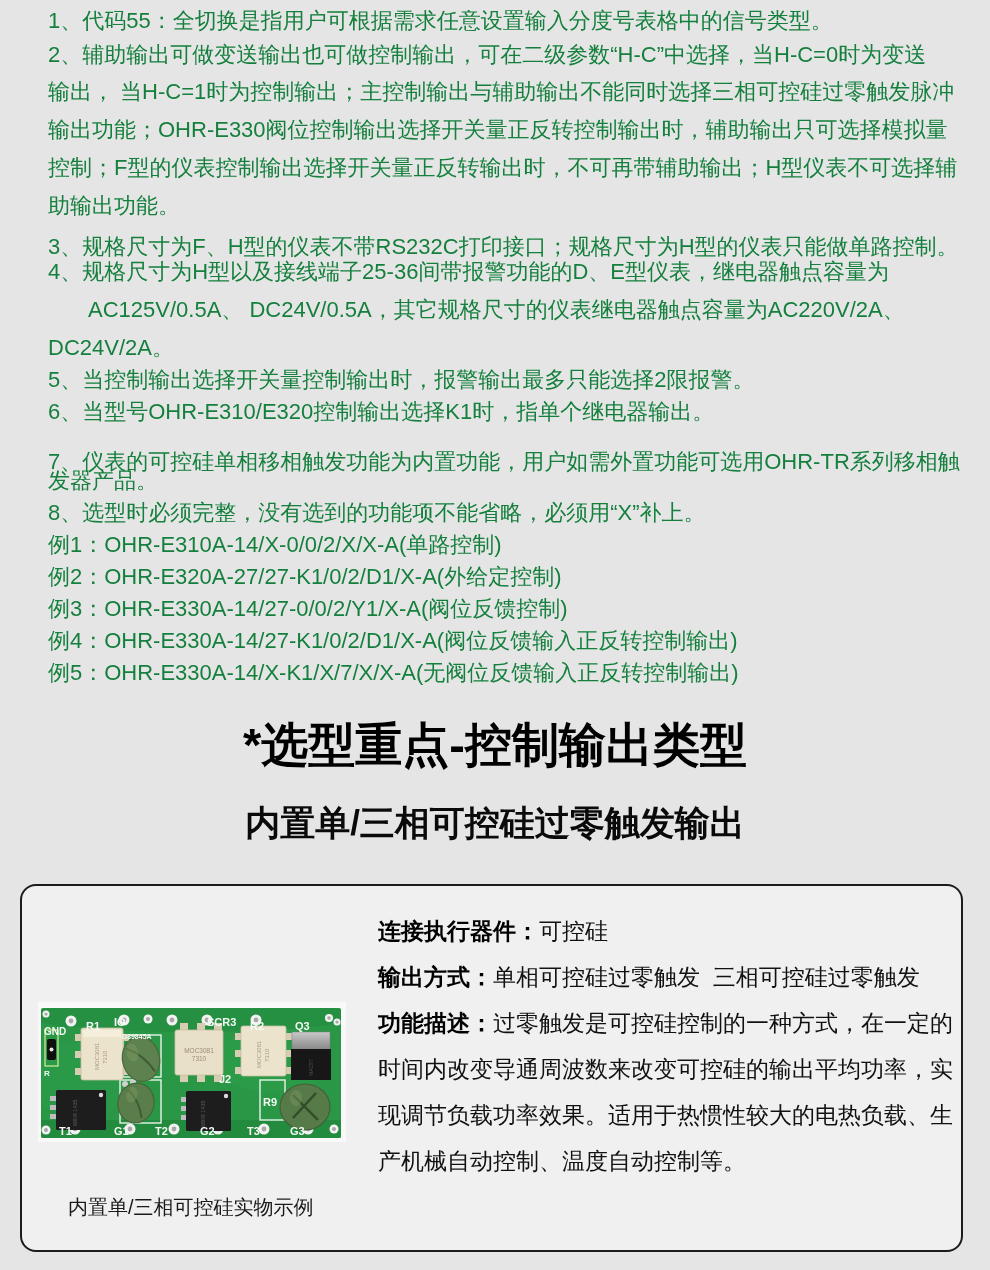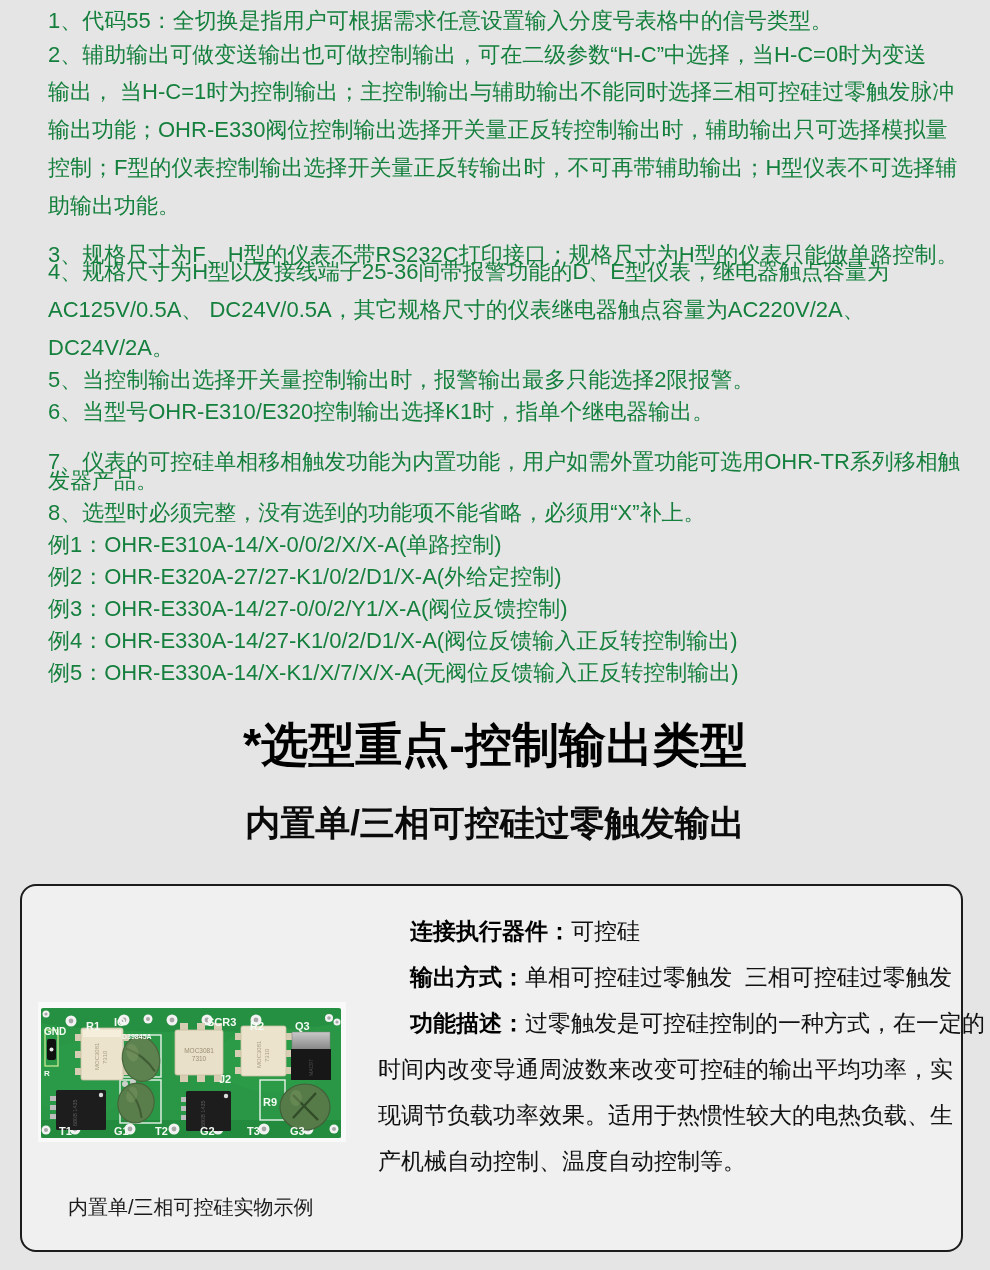--- a/index.html
+++ b/index.html
@@ -10,40 +10,40 @@
              white-space:nowrap;color:#15803d;font-weight:400;}
   .heading{position:absolute;top:714px;left:0;width:990px;margin:0;text-align:center;
            font-size:47px;font-weight:900;color:#000;letter-spacing:0px;}
   .subheading{position:absolute;top:800px;left:0;width:990px;margin:0;text-align:center;
            font-size:35px;font-weight:700;color:#0a0a0a;}
   .panel{position:absolute;left:20px;top:884px;width:939px;height:364px;
          background:#f1f0f1;border:2px solid #1c1c1c;border-radius:16px;}
   .photo{position:absolute;left:38px;top:1002px;width:308px;height:140px;background:#f9f9f9;}
   .photo svg{position:absolute;left:3px;top:6px;}
   .spec{position:absolute;left:378px;font-size:23px;line-height:46px;white-space:pre;color:#111;}
-  .spec b{font-weight:bold;color:#000;margin-left:32px;}
+  .spec b{font-weight:bold;color:#000;}
   .caption{position:absolute;left:68px;top:1192px;font-size:20px;line-height:30px;
            color:#1a1a1a;white-space:nowrap;}
   .svg-label{font-family:"Liberation Sans","DejaVu Sans",sans-serif;}
 </style>
 </head>
 <body>
 
 <div class="page">
 
   <div id="notes">
       <div class="note-line" style="top: 6px;">1、代码55：全切换是指用户可根据需求任意设置输入分度号表格中的信号类型。</div>
       <div class="note-line" style="top: 40px;">2、辅助输出可做变送输出也可做控制输出，可在二级参数“H-C”中选择，当H-C=0时为变送</div>
       <div class="note-line" style="top: 77px;">输出， 当H-C=1时为控制输出；主控制输出与辅助输出不能同时选择三相可控硅过零触发脉冲</div>
       <div class="note-line" style="top: 115px;">输出功能；OHR-E330阀位控制输出选择开关量正反转控制输出时，辅助输出只可选择模拟量</div>
       <div class="note-line" style="top: 153px;">控制；F型的仪表控制输出选择开关量正反转输出时，不可再带辅助输出；H型仪表不可选择辅</div>
       <div class="note-line" style="top: 191px;">助输出功能。</div>
-      <div class="note-line" style="top: 240px;">3、规格尺寸为F、H型的仪表不带RS232C打印接口；规格尺寸为H型的仪表只能做单路控制。</div>
+      <div class="note-line" style="top: 232px;">3、规格尺寸为F、H型的仪表不带RS232C打印接口；规格尺寸为H型的仪表只能做单路控制。</div>
       <div class="note-line" style="top: 257px;">4、规格尺寸为H型以及接线端子25-36间带报警功能的D、E型仪表，继电器触点容量为</div>
-      <div class="note-line" style="top: 295px;">AC125V/0.5A、 DC24V/0.5A，其它规格尺寸的仪表继电器触点容量为AC220V/2A、</div>
+      <div class="note-line" style="top: 295px; margin-left: 40px;">AC125V/0.5A、 DC24V/0.5A，其它规格尺寸的仪表继电器触点容量为AC220V/2A、</div>
       <div class="note-line" style="top: 333px;">DC24V/2A。</div>
       <div class="note-line" style="top: 365px;">5、当控制输出选择开关量控制输出时，报警输出最多只能选择2限报警。</div>
       <div class="note-line" style="top: 397px;">6、当型号OHR-E310/E320控制输出选择K1时，指单个继电器输出。</div>
       <div class="note-line" style="top: 447px;">7、仪表的可控硅单相移相触发功能为内置功能，用户如需外置功能可选用OHR-TR系列移相触</div>
       <div class="note-line" style="top: 466px;">发器产品。</div>
       <div class="note-line" style="top: 498px;">8、选型时必须完整，没有选到的功能项不能省略，必须用“X”补上。</div>
       <div class="note-line" style="top: 530px;">例1：OHR-E310A-14/X-0/0/2/X/X-A(单路控制)</div>
       <div class="note-line" style="top: 562px;">例2：OHR-E320A-27/27-K1/0/2/D1/X-A(外给定控制)</div>
       <div class="note-line" style="top: 594px;">例3：OHR-E330A-14/27-0/0/2/Y1/X-A(阀位反馈控制)</div>
       <div class="note-line" style="top: 626px;">例4：OHR-E330A-14/27-K1/0/2/D1/X-A(阀位反馈输入正反转控制输出)</div>

